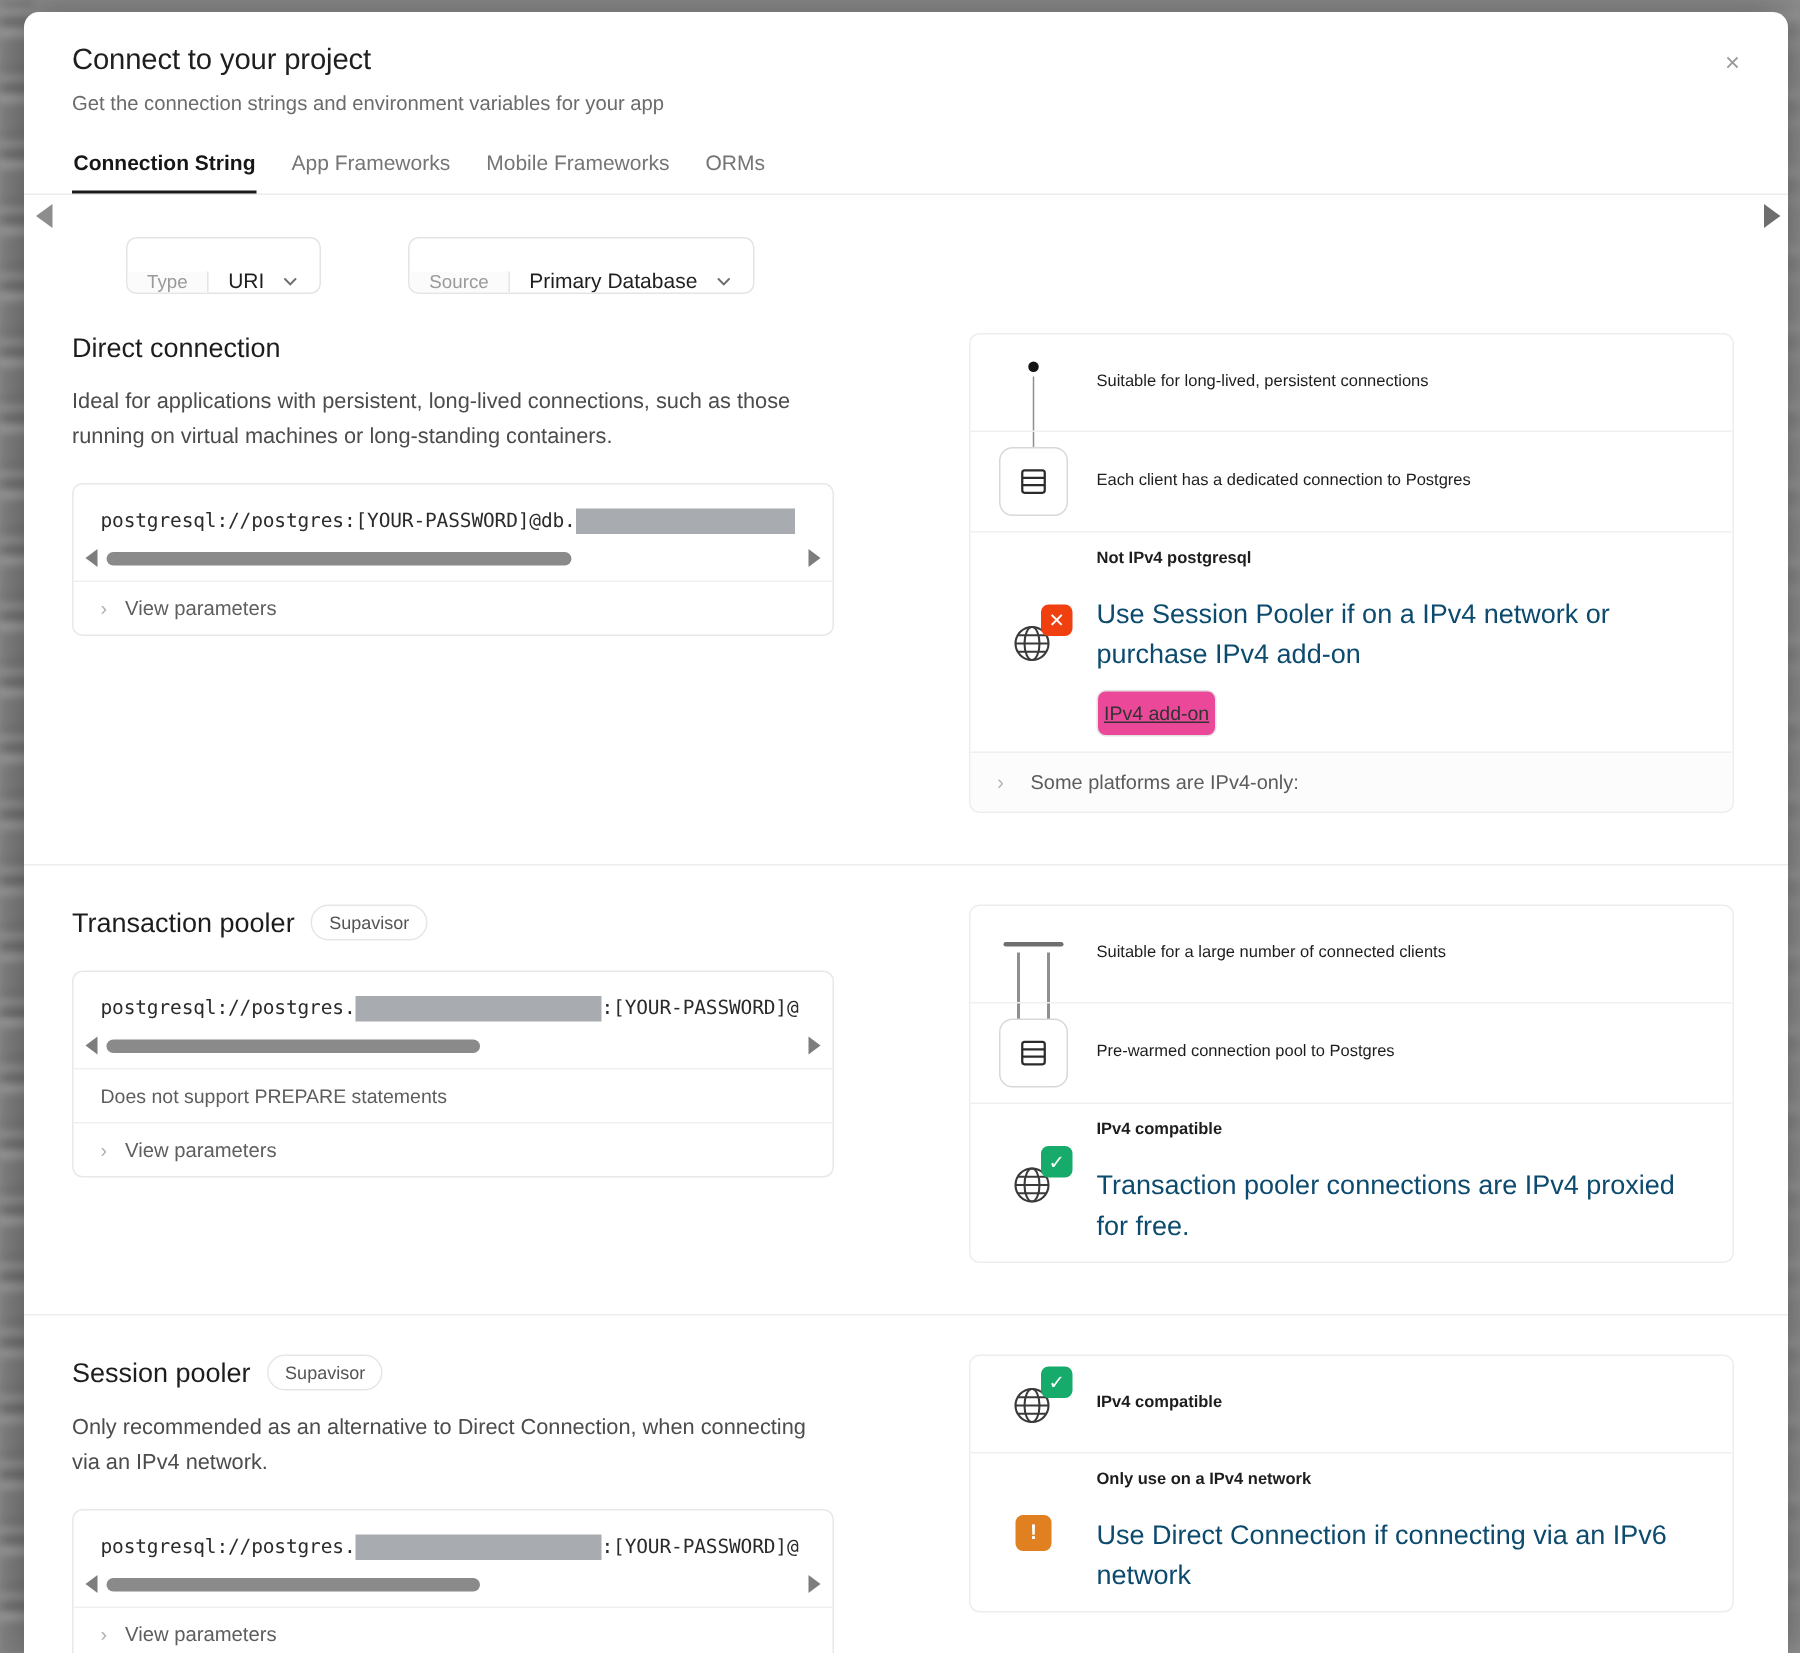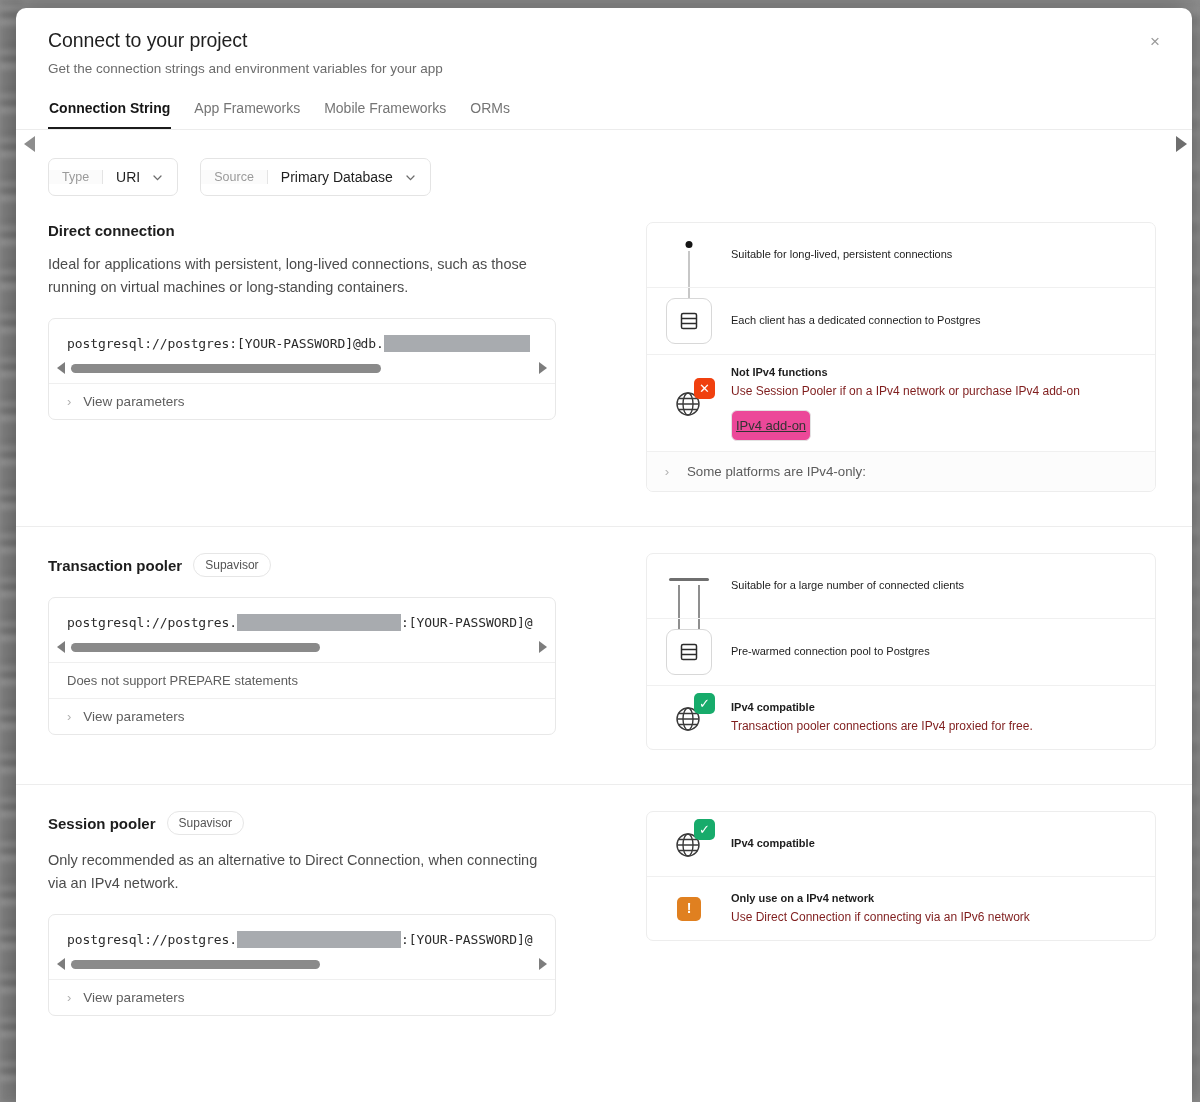--- a/index.html
+++ b/index.html
@@ -133,26 +133,27 @@
   }
 
   
   .selectors {
     display: flex;
     gap: 22px;
     padding: 28px 32px 0 32px;
   }
   .selector {
     display: flex;
-    align-items: center;
+    align-items: flex-end;
     border: 1px solid #e4e4e4;
     border-radius: 7px;
     background: #fff;
     height: 38px;
     overflow: hidden;
+    margin-left: 36px;
   }
   .selector .lbl {
     display: flex; align-items: center;
     padding: 0 13px;
     font-size: 12.5px;
     color: #9a9a9a;
     background: #fbfbfb;
     border-right: 1px solid #e4e4e4;
     white-space: nowrap;
   }
@@ -171,23 +172,23 @@
     padding: 0 32px;
     gap: 0;
   }
   .section-rule { height:1px; background:#ededed; margin: 0; }
 
   .left-col { width: 540px; padding-top: 26px; padding-right: 20px; }
   .right-col { flex: 1; padding-top: 26px; padding-left: 58px; }
 
   .sec-title-row { display:flex; align-items:center; gap:11px; }
   .sec-title {
-    font-size: 15px;
+    font-size: 18px;
     color: #1d1d1d;
-    font-weight: 700;
+    font-weight: 400;
   }
   .pill {
     border: 1px solid #e6e6e6;
     border-radius: 13px;
     padding: 4px 11px;
     font-size: 12px;
     color: #545454;
     background: #fff;
     white-space: nowrap;
   }
@@ -282,24 +283,24 @@
     align-self: stretch;
   }
   .info-text { flex: 1; padding-right: 22px; }
   .info-title {
     font-size: 11px;
     color: #1d1d1d;
     line-height: 1.45;
   }
   .info-title.bold { font-weight: 700; }
   .info-sub {
-    font-size: 12px;
-    color: #7f1d1d;
+    font-size: 18px;
+    color: #0c4a6e;
     line-height: 1.5;
-    margin-top: 1px;
+    margin-top: 15px;
   }
   .info-btn {
     margin-top: 10px;
     display: inline-block;
     border: 1px solid #e3e3e3;
     border-radius: 6px;
     padding: 7px 4px;
     font-size: 13px;
     color: #333;
     background: #ec4899;
@@ -465,21 +466,21 @@
                 <div class="globe-wrap">
       <svg width="40" height="40" viewBox="0 0 40 40" fill="none">
     <circle cx="19" cy="21" r="11" stroke="#3a3a3a" stroke-width="1.4"></circle>
     <ellipse cx="19" cy="21" rx="5" ry="11" stroke="#3a3a3a" stroke-width="1.4"></ellipse>
     <line x1="8" y1="21" x2="30" y2="21" stroke="#3a3a3a" stroke-width="1.4"></line>
     <line x1="9.6" y1="15.5" x2="28.4" y2="15.5" stroke="#3a3a3a" stroke-width="1.4"></line>
     <line x1="9.6" y1="26.5" x2="28.4" y2="26.5" stroke="#3a3a3a" stroke-width="1.4"></line>
   </svg><div class="badge err">✕</div></div>
               </div>
        <div class="info-text">
-         <div class="info-title bold">Not IPv4 functions</div>
+         <div class="info-title bold">Not IPv4 postgresql</div>
          <div class="info-sub">Use Session Pooler if on a IPv4 network or purchase IPv4 add-on</div><button class="info-btn">IPv4 add-on</button>
        </div>
             </div>
             <div class="info-foot">
               <span class="fc">›</span>
        <span>Some platforms are IPv4-only:</span>
             </div>
           </div>
         </div>
       </div>

